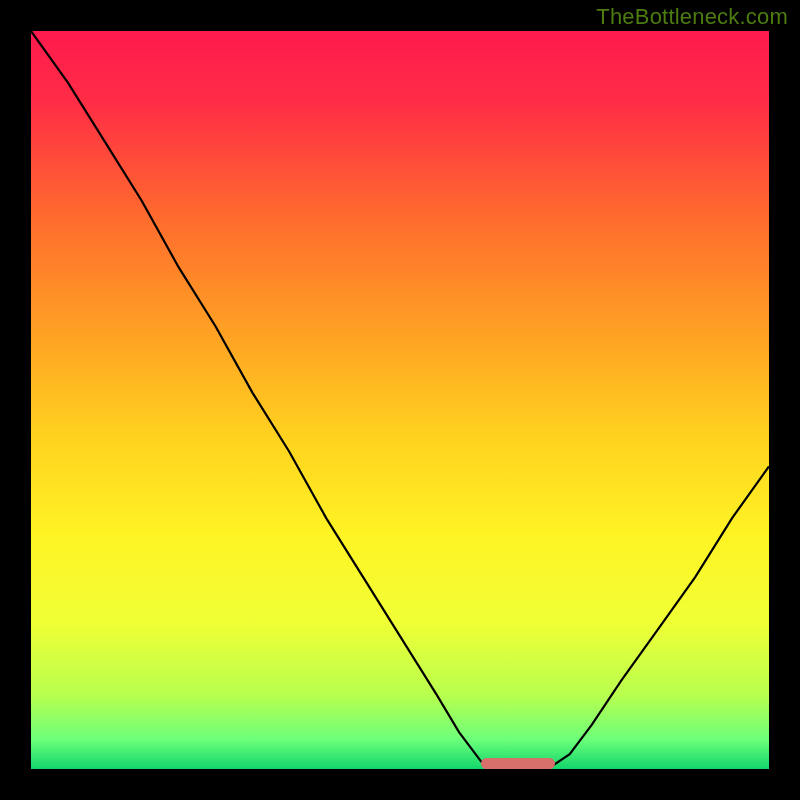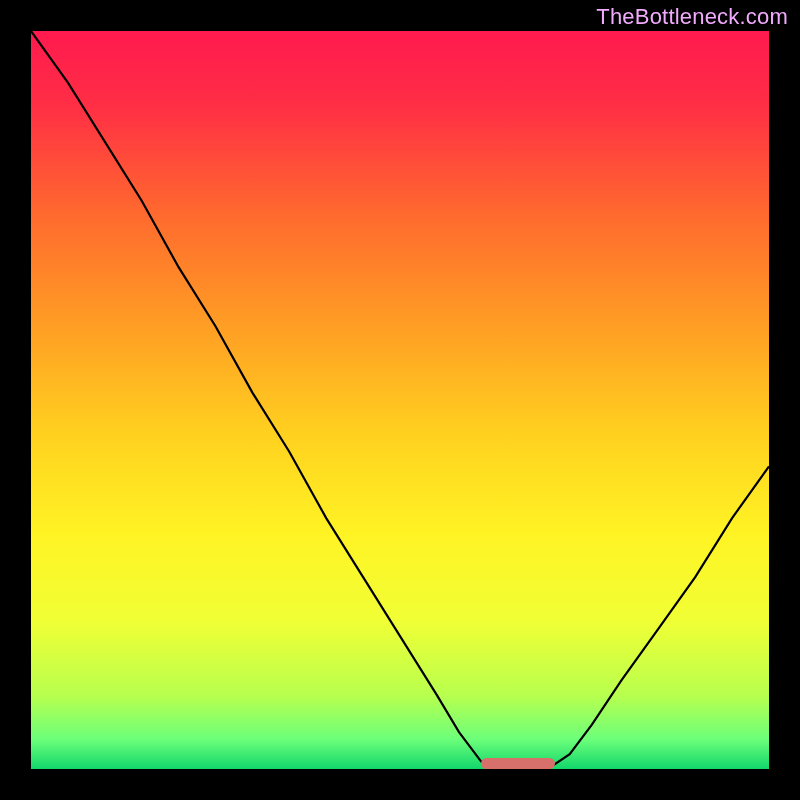--- a/index.html
+++ b/index.html
@@ -26,21 +26,21 @@
     overflow: hidden;
   }
   .gradient {
     position: absolute;
     inset: 0;
   }
   .watermark {
     position: absolute;
     top: 4px;
     right: 12px;
-    color: #f0abfc;
+    color: #4d7c0f;
     font-size: 22px;
     font-weight: 500;
     letter-spacing: 0.2px;
     font-family: Arial, Helvetica, sans-serif;
     user-select: none;
   }
   svg.curve {
     position: absolute;
     inset: 0;
   }

